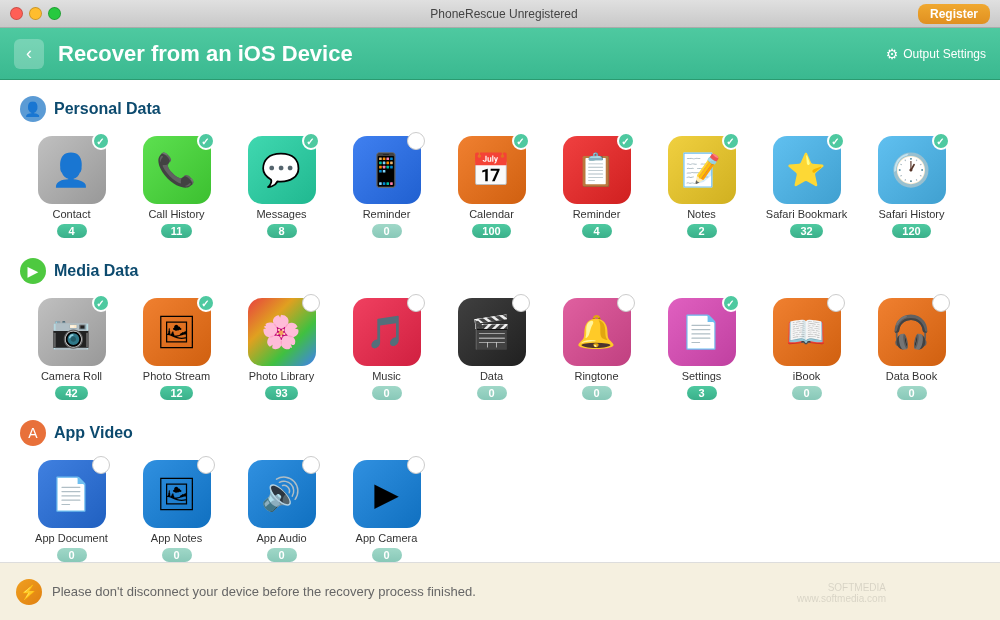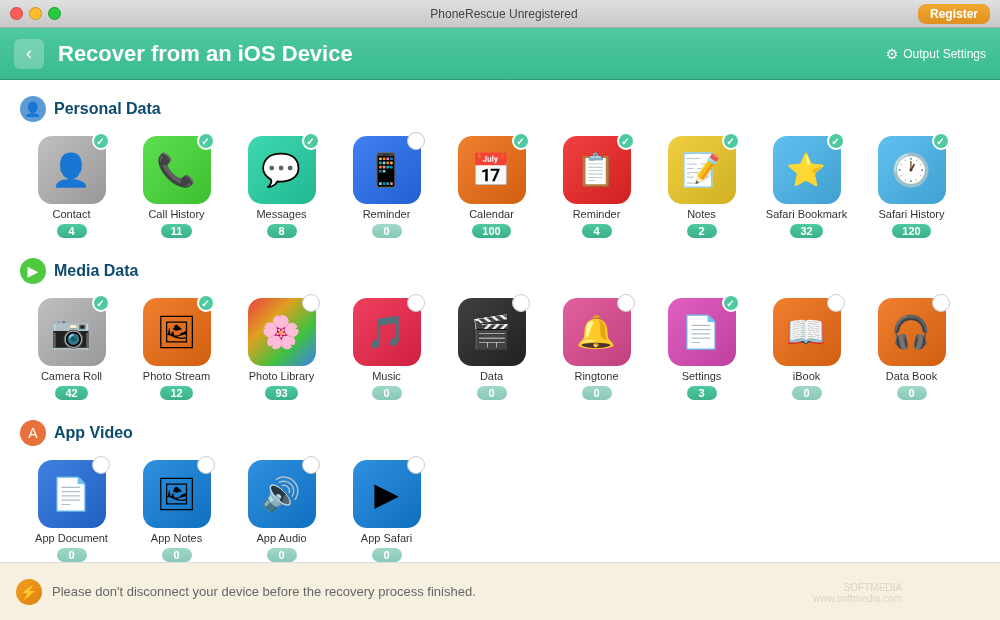--- a/index.html
+++ b/index.html
@@ -452,24 +452,24 @@
             <div class="check-mark unchecked"></div>
           </div>
           <span class="item-label">App Audio</span>
           <span class="item-count zero">0</span>
         </div>
         <div class="item-card">
           <div class="item-icon-wrapper">
             <div class="item-icon bg-app-video">▶</div>
             <div class="check-mark unchecked"></div>
           </div>
-          <span class="item-label">App Safari</span>
+          <span class="item-label">App Camera</span>
           <span class="item-count zero">0</span>
         </div>
       </div>
     </div>
   </div>
 
 <div class="footer" style="position:relative;">
   <div class="footer-icon">⚡</div>
   <span class="footer-text">Please don't disconnect your device before the recovery process finished.</span>
-  <div style="position:absolute; right:98px; bottom:16px; font-size:10px; color:rgba(0,0,0,0.12); text-align:right;">SOFTMEDIA<br>www.softmedia.com</div>
+  <div style="position:absolute; right:114px; bottom:16px; font-size:10px; color:rgba(0,0,0,0.12); text-align:right;">SOFTMEDIA<br>www.softmedia.com</div>
 </div>
 
 </body></html>

